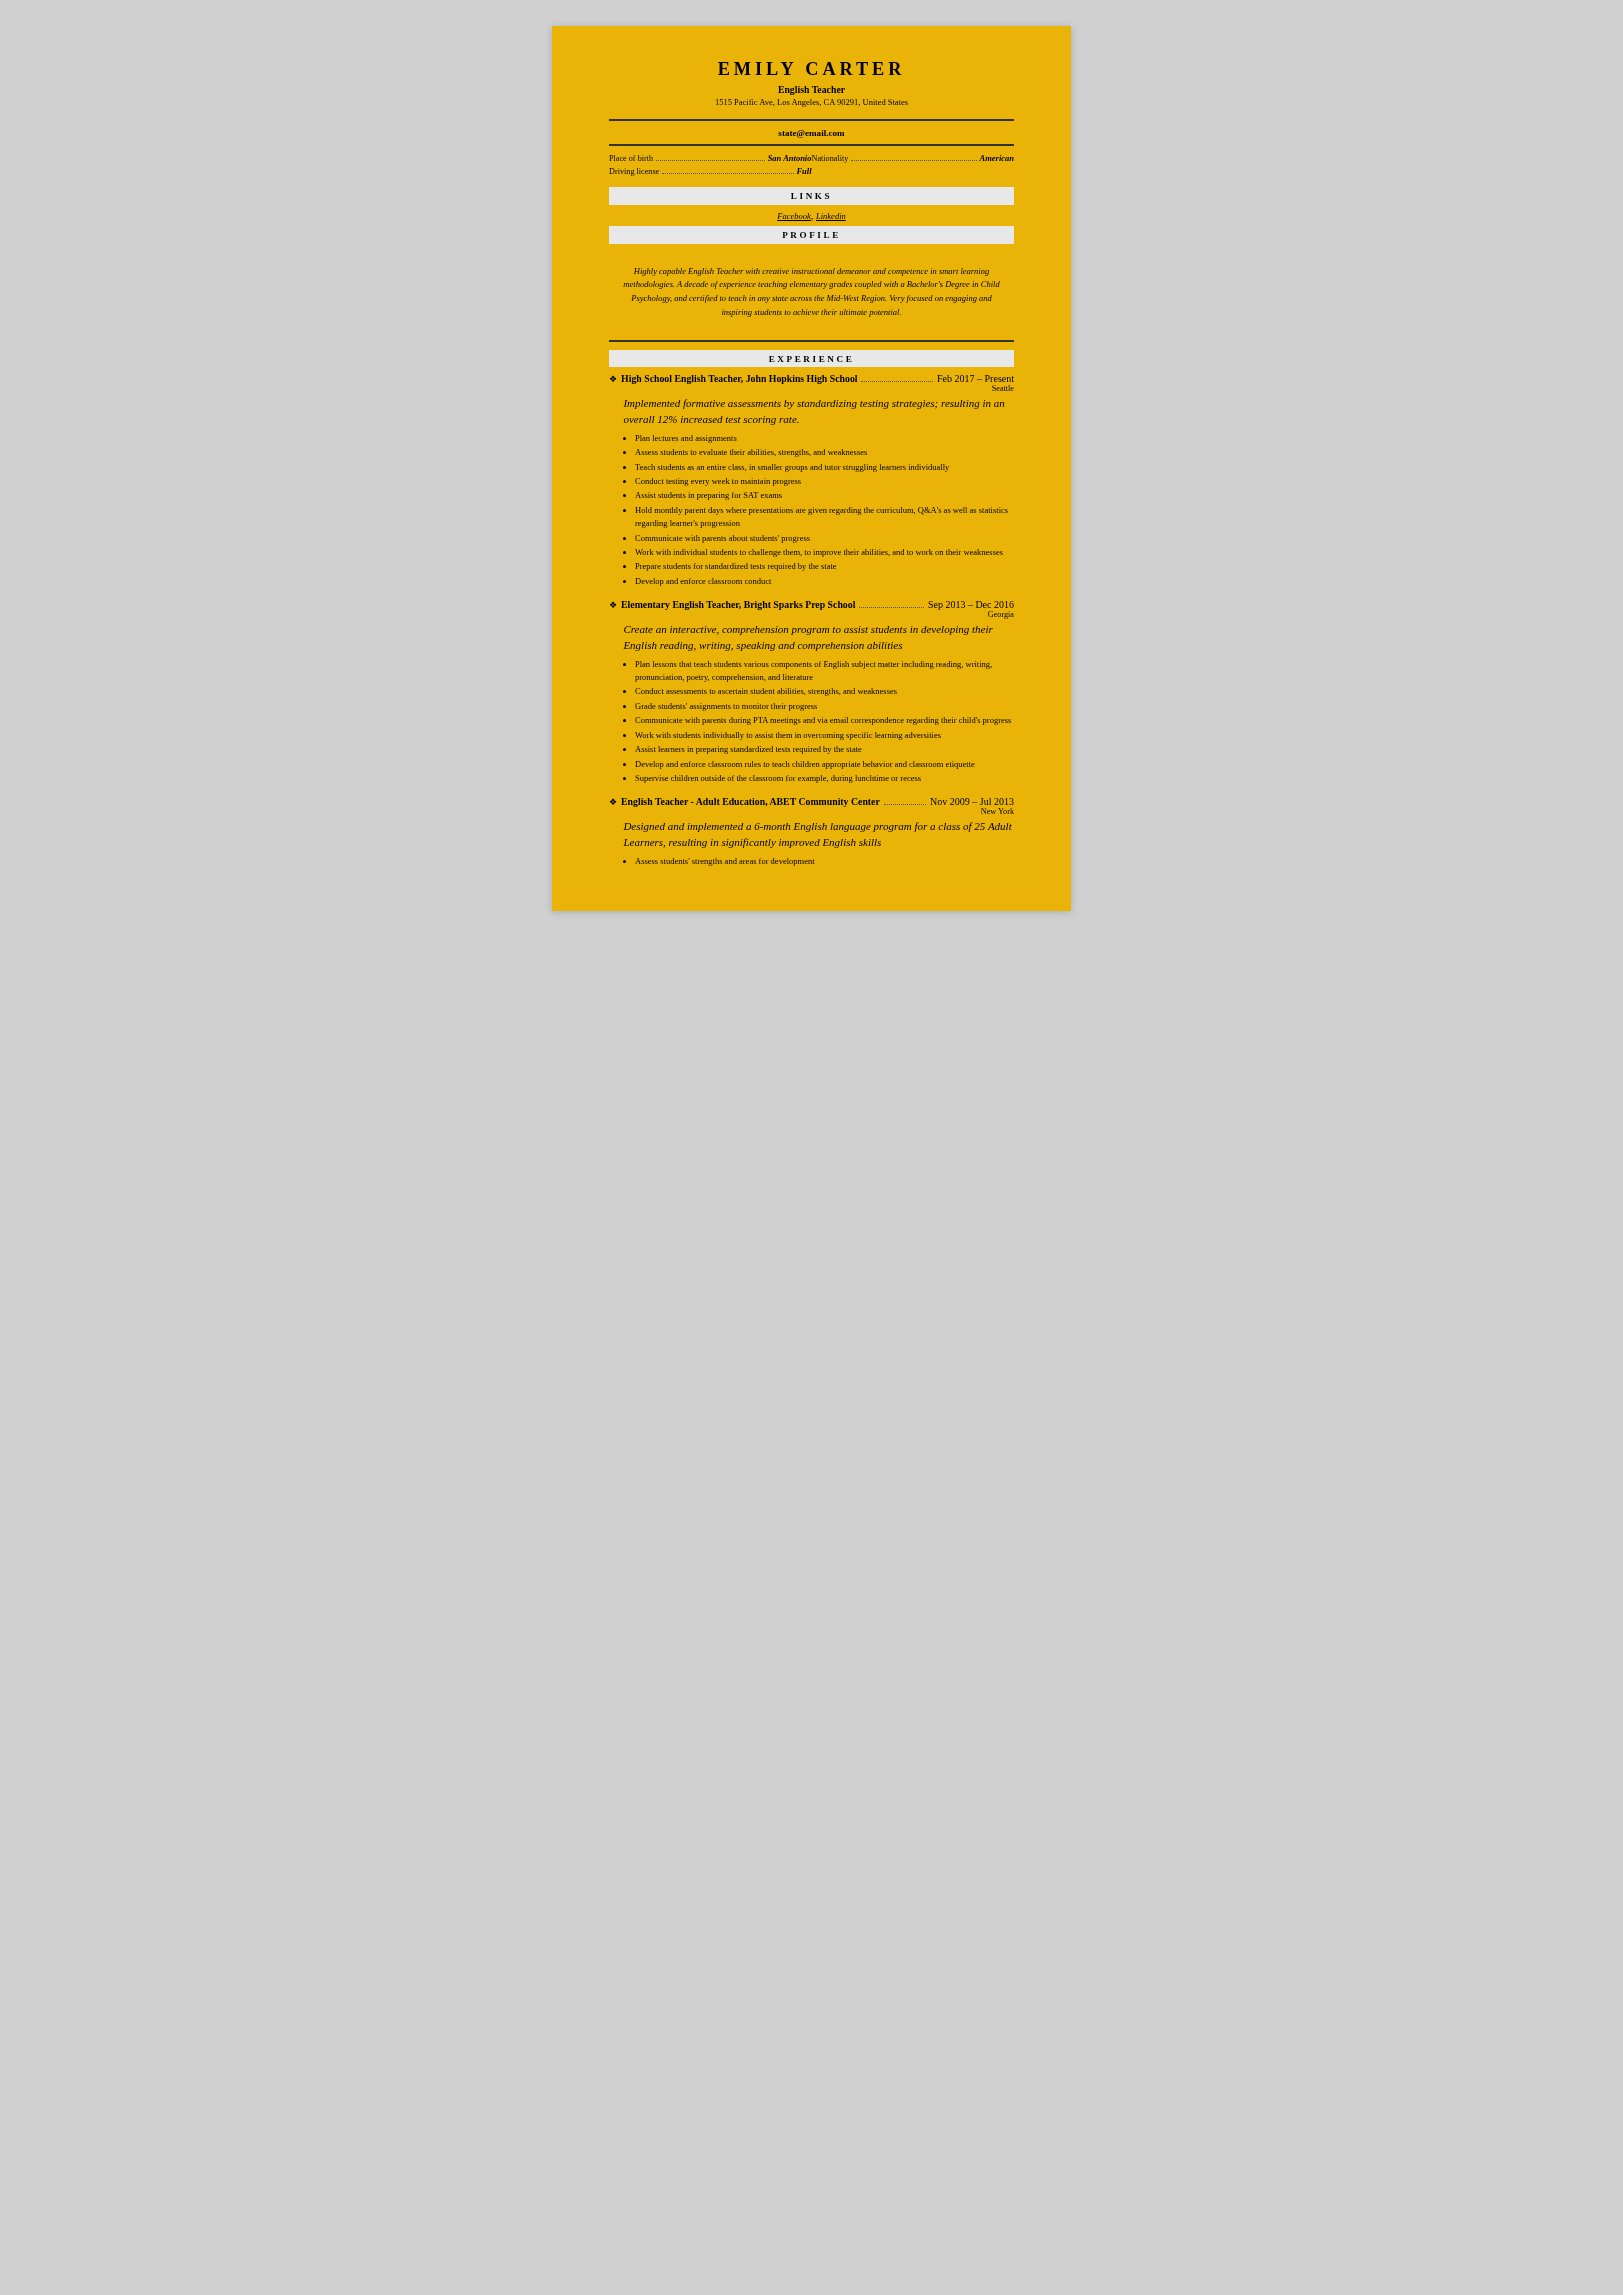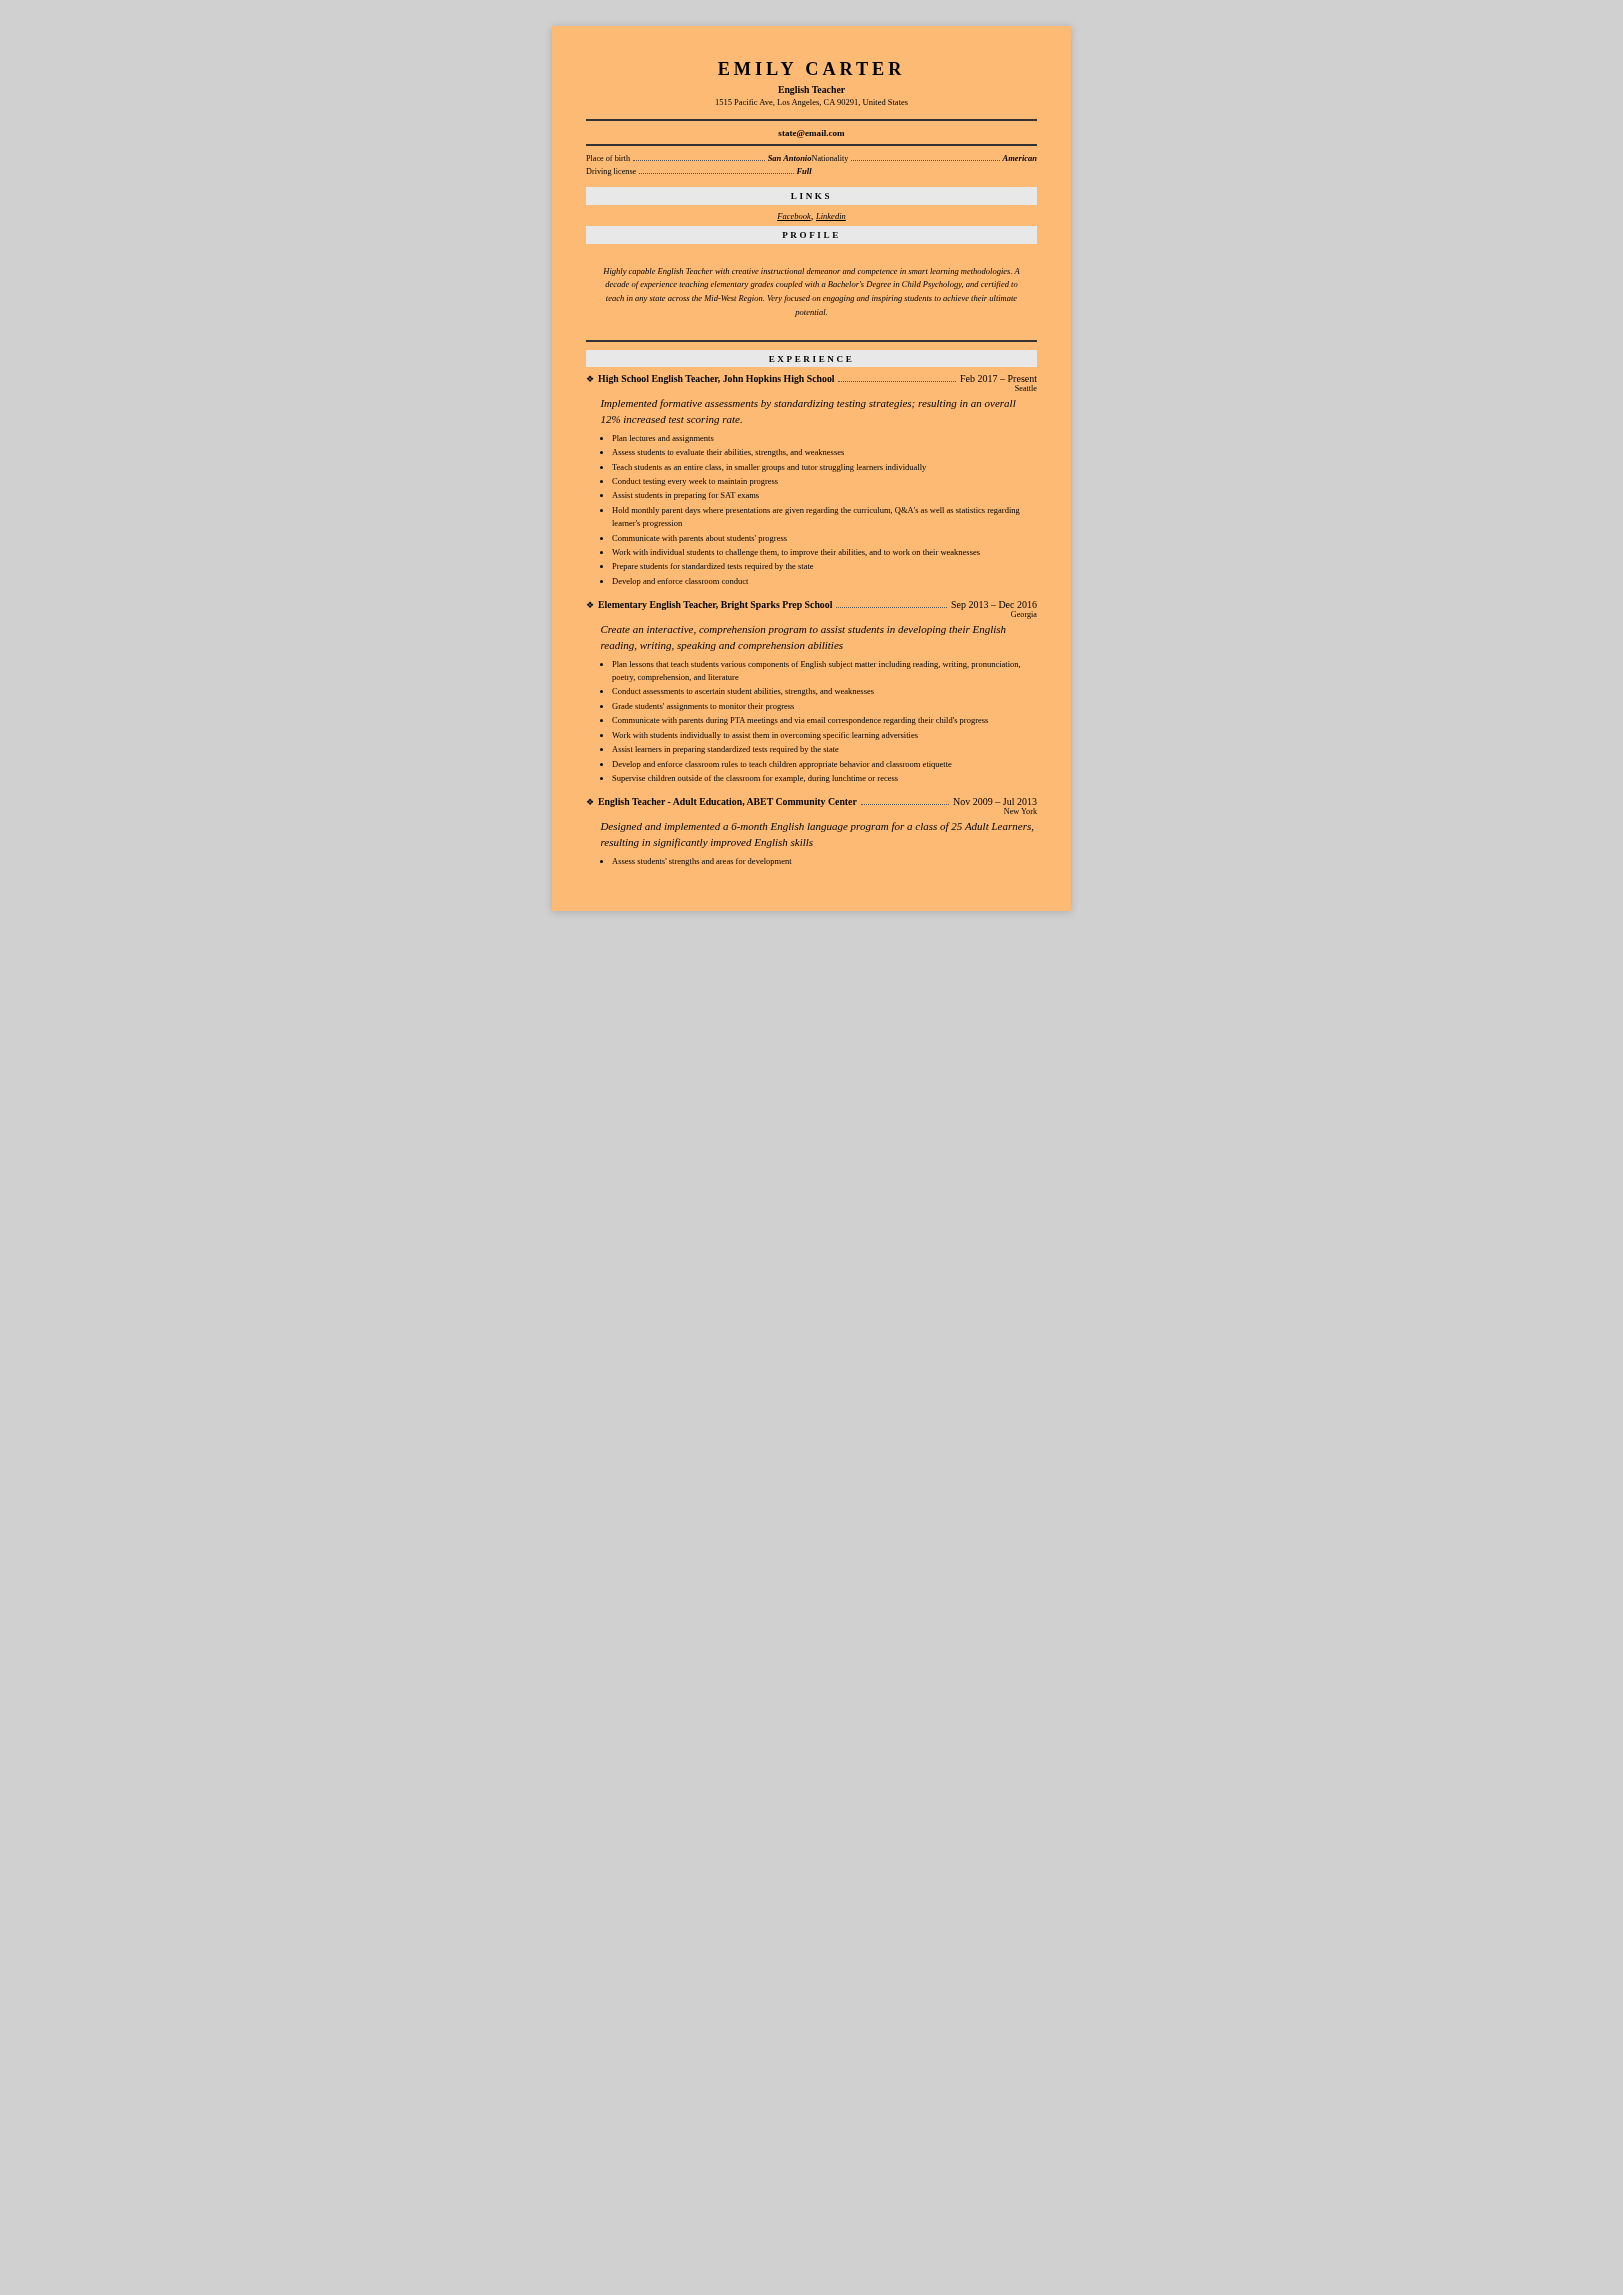--- a/index.html
+++ b/index.html
@@ -11,24 +11,24 @@
     body {
       background: #d0d0d0;
       display: flex;
       justify-content: center;
       align-items: flex-start;
       padding: 26px 13px;
       font-family: 'Times New Roman', Times, serif;
     }
 
     .resume-page {
-      background: #fdba74;
+      background: #eab308;
       width: 519px;
       min-height: 734px;
-      padding: 33px 34px;
+      padding: 33px 57px;
       box-shadow: 0 1.3px 7.8px rgba(0,0,0,0.18);
     }
 
     
     .header {
       text-align: center;
       margin-bottom: 6.5px;
     }
 
     .header-name {

